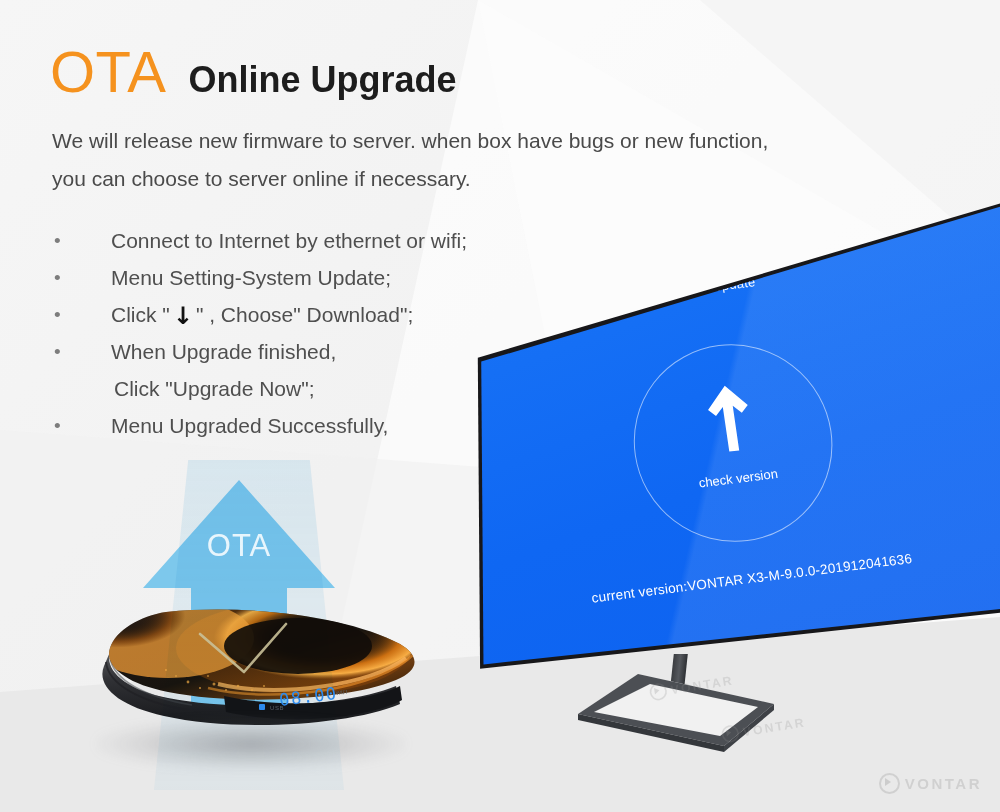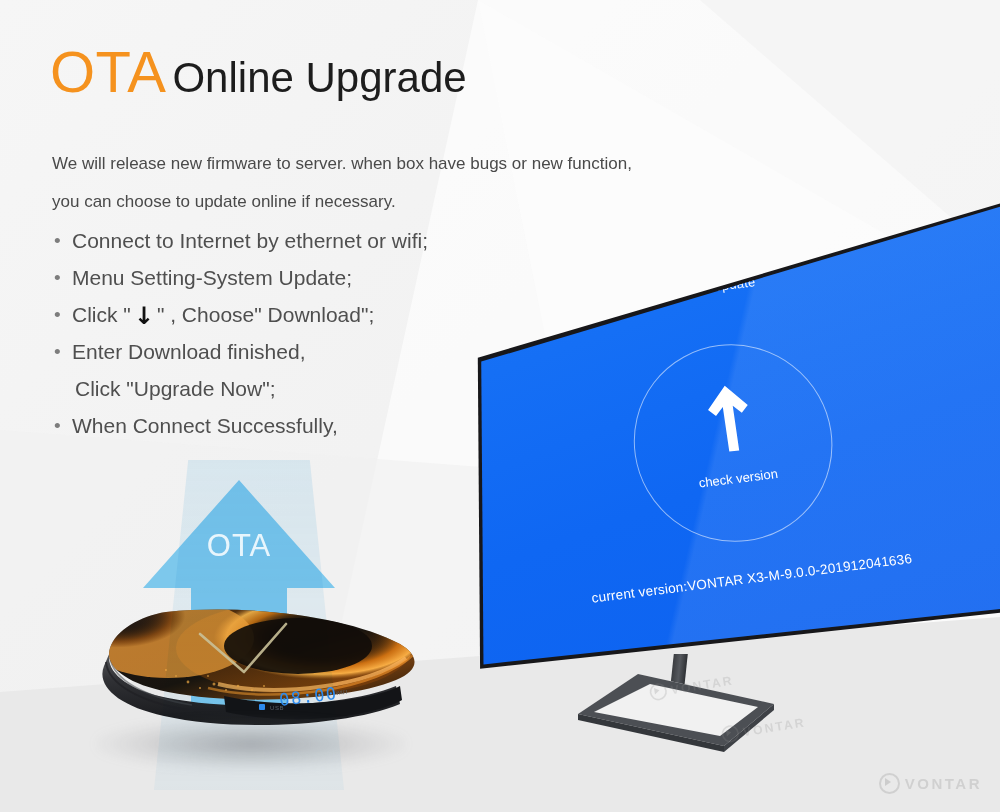--- a/index.html
+++ b/index.html
@@ -27,41 +27,41 @@
   
   .headline{
     position:absolute;left:50px;top:43px;
     display:flex;align-items:baseline;
   }
   .headline .ota{
     font-size:58px;color:#f5921e;font-weight:400;letter-spacing:.5px;
     line-height:1;
   }
   .headline .sub{
-    font-size:42px;color:#1d1d1d;font-weight:400;margin-left:6px;line-height:1;
+    font-size:36px;color:#1d1d1d;font-weight:700;margin-left:22px;line-height:1;
   }
 
   
   .intro{
     position:absolute;left:52px;top:122px;width:890px;
-    font-size:17px;line-height:38px;color:#4a4a4a;font-weight:300;margin-top:23px;
+    font-size:21px;line-height:38px;color:#4a4a4a;font-weight:300;
   }
   .intro div{white-space:nowrap;}
 
   
   .steps{
     position:absolute;left:54px;top:222px;width:470px;
     font-size:21px;line-height:37px;color:#4f4f4f;font-weight:300;
   }
   .step{display:flex;align-items:flex-start;}
   .bullet{
     flex:0 0 auto;width:18px;text-align:left;color:#7d7d7d;
     font-size:19px;line-height:37px;
   }
-  .step-body{flex:1 1 auto;}
+  .step-body{flex:1 1 auto;margin-left:39px;}
   .step-line{white-space:nowrap;}
   .step-line.indent{padding-left:3px;}
   .dl-arrow{
     font-weight:bold;color:#111;font-size:24px;
     font-family:"DejaVu Sans",sans-serif;
     display:inline-block;transform:translateY(2px);padding:0 3px;
   }
 
   
   .ota-arrow{
@@ -181,21 +181,21 @@
   </svg>
   <div class="floor"></div>
 
   <div class="headline">
     <span class="ota">OTA</span>
     <span class="sub">Online Upgrade</span>
   </div>
 
   <div class="intro">
     <div>We will release new firmware to server. when box have bugs or new function,</div>
-    <div>you can choose to update online if necessary.</div>
+    <div>you can choose to server online if necessary.</div>
   </div>
 
   <div class="steps">
 
     <div class="step">
       <span class="bullet">•</span>
       <span class="step-body">
         <span class="step-line">Connect to Internet by ethernet or wifi;</span>
       </span>
     </div>
@@ -208,29 +208,29 @@
     </div>
 
     <div class="step">
       <span class="bullet">•</span>
       <span class="step-body step-line"><span>Click "</span><span class="dl-arrow">↓</span><span>" , Choose" Download";</span></span>
     </div>
 
     <div class="step">
       <span class="bullet">•</span>
       <span class="step-body">
-        <div class="step-line">Enter Download finished,</div>
+        <div class="step-line">When Upgrade finished,</div>
         <div class="step-line indent">Click "Upgrade Now";</div>
       </span>
     </div>
 
     <div class="step">
       <span class="bullet">•</span>
       <span class="step-body">
-        <div class="step-line">When Connect Successfully,</div>
+        <div class="step-line">Menu Upgraded Successfully,</div>
       </span>
     </div>
 
   </div>
 
   <div class="ota-arrow">
     <svg width="200" height="240" viewBox="0 0 200 240">
       <polygon points="100,4 196,112 148,112 148,240 52,240 52,112 4,112" fill="#7dc8ec"></polygon>
     </svg>
     <div class="label">OTA</div>

